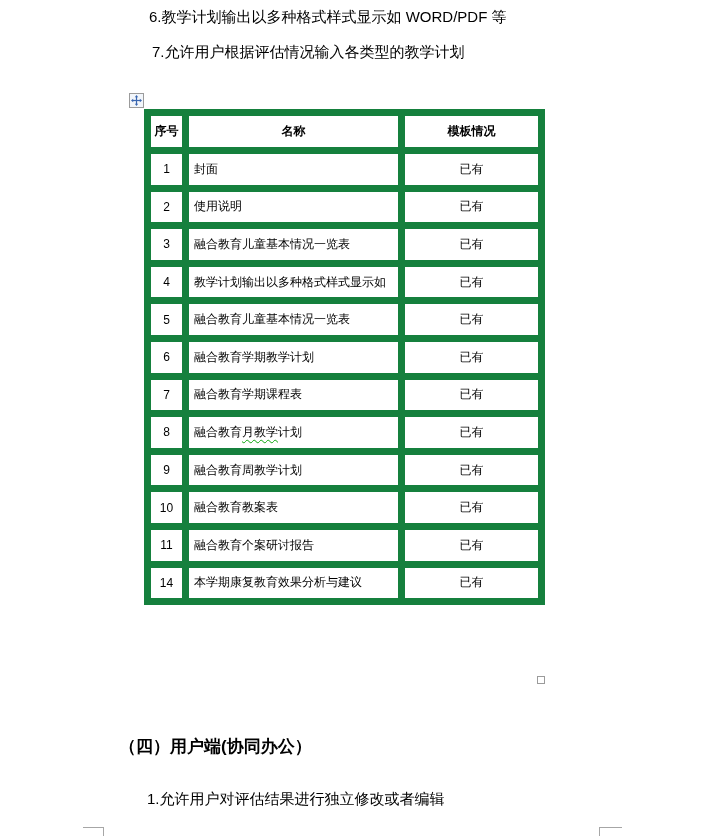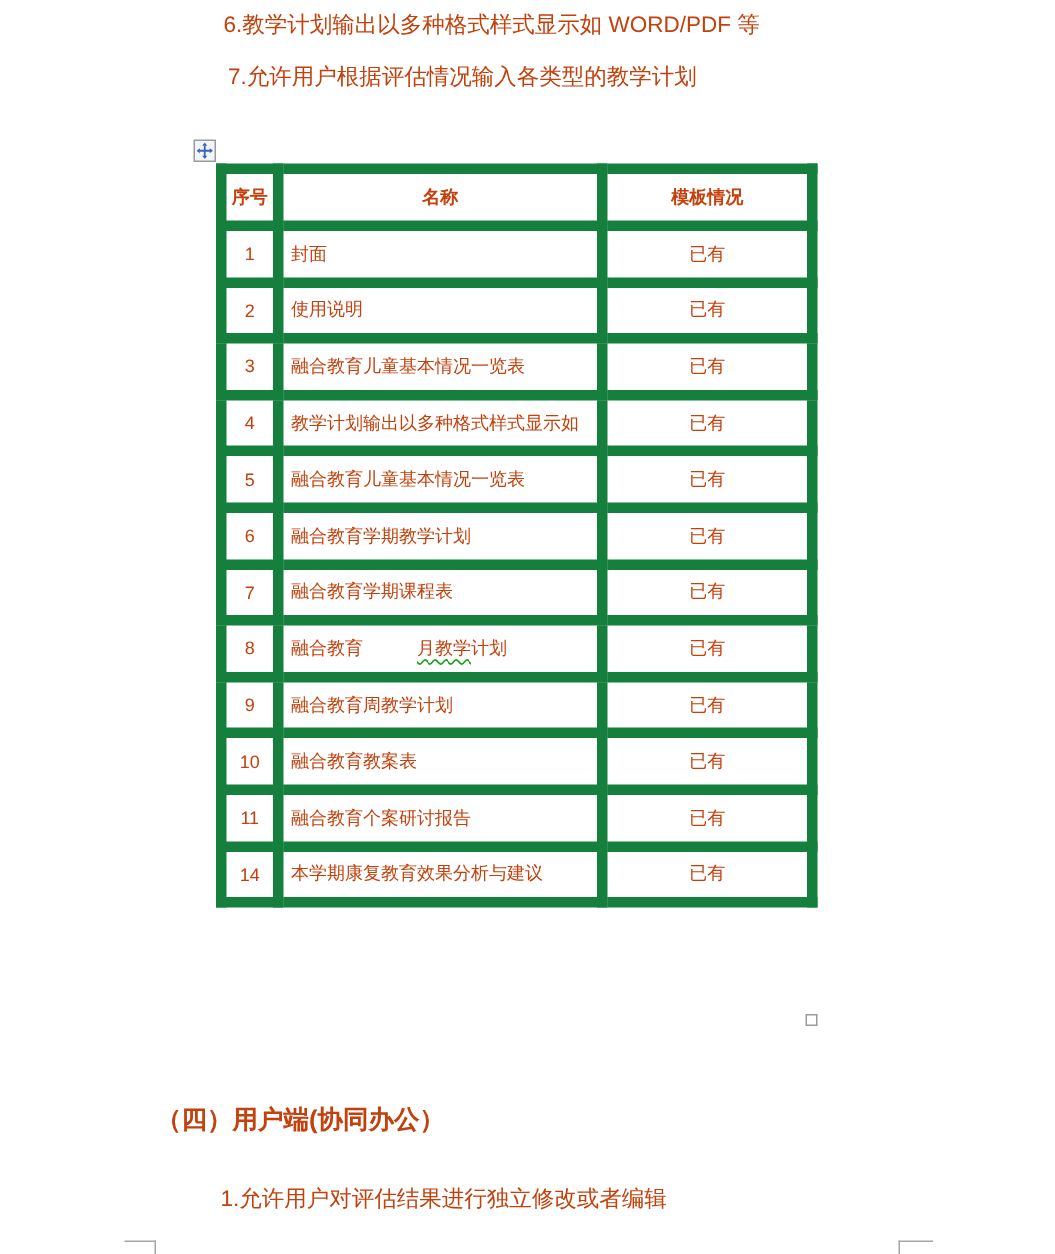--- a/index.html
+++ b/index.html
@@ -2,21 +2,21 @@
 <html><head>
 <meta charset="utf-8">
 <style>
   html, body { margin: 0; padding: 0; background: #ffffff; }
   .page {
     position: relative;
     width: 703px;
     height: 836px;
     background: #ffffff;
     font-family: "Liberation Sans", sans-serif;
-    color: #c2410c;
+    color: #000000;
     overflow: hidden;
   }
   .toptext {
     position: absolute;
     margin: 0;
     font-size: 15px;
     line-height: 18px;
     white-space: nowrap;
   }
   #line6 { left: 149px; top: 8px; }
@@ -57,36 +57,35 @@
   td.col-no { text-align: center; }
   td.col-name { text-align: left; padding-left: 5px; }
   td.col-status { text-align: center; }
 
   .squiggle {
     text-decoration: underline;
     text-decoration-style: wavy;
     text-decoration-color: #0ca30c;
     text-decoration-thickness: 1px;
     text-underline-offset: 3px;
-    margin-left: 36px;
   }
 
   .resize-handle {
     position: absolute;
     left: 537px; top: 676px;
     width: 8px; height: 8px;
     box-sizing: border-box;
     border: 1px solid #9b9b9b;
     background: #ffffff;
     cursor: nwse-resize;
   }
 
   .section-heading {
     position: absolute;
-    left: 104px; top: 735px;
+    left: 119px; top: 735px;
     margin: 0;
     font-size: 17px;
     font-weight: bold;
     white-space: nowrap;
   }
   .bottom-para {
     position: absolute;
     left: 147px; top: 790px;
     margin: 0;
     font-size: 15px;

